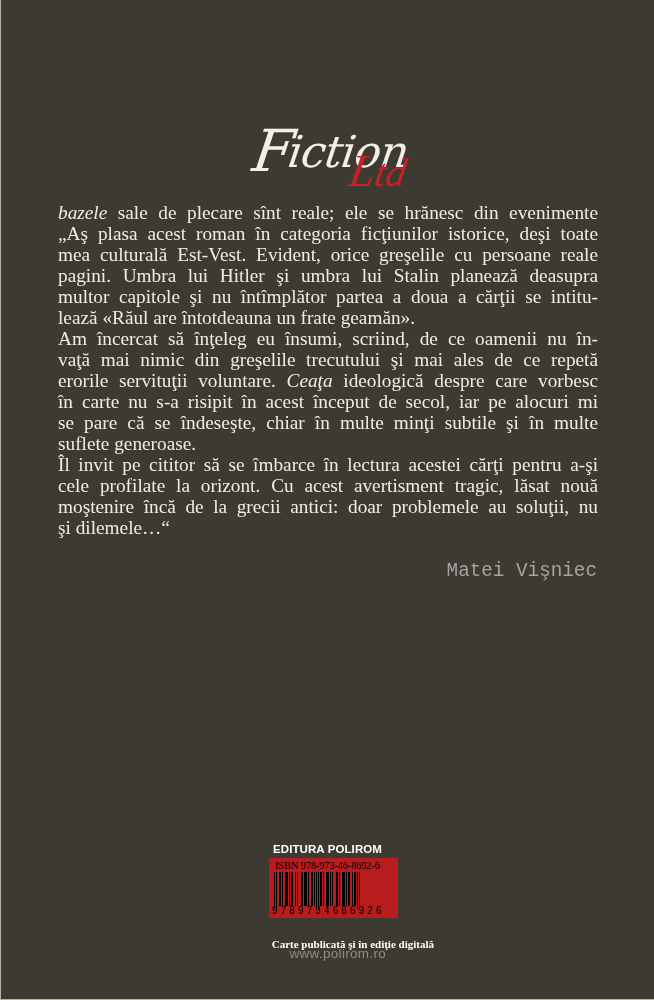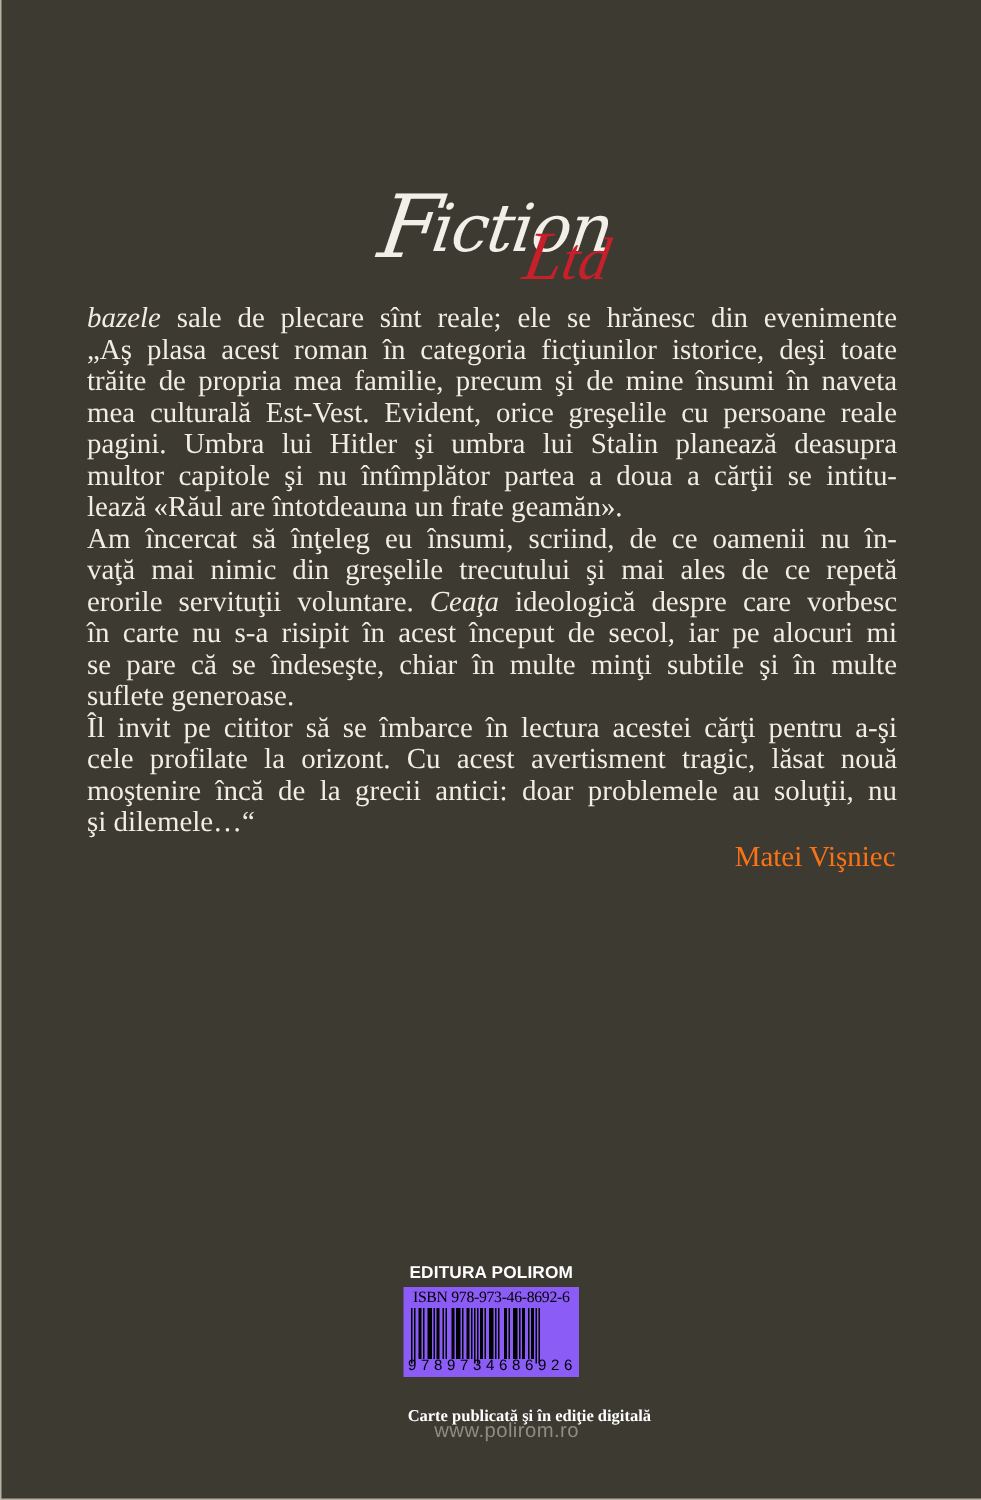--- a/index.html
+++ b/index.html
@@ -71,40 +71,40 @@
       height: 21px;
     }
     .blurb .line.last {
       text-align-last: left;
     }
     .blurb em { font-style: italic; }
 
     .author {
       position: absolute;
       right: 57px; top: 561px;
-      color: #f97316;
-      font-family: Liberation Serif, serif;
+      color: #a3a3a3;
+      font-family: Liberation Mono, monospace;
       font-size: 19.3px;
       line-height: 21px;
     }
 
     
     .publisher {
       position: absolute; left: 269px; top: 843px; width: 117px;
       text-align: center;
       color: #ffffff;
       font-family: "Liberation Sans", "DejaVu Sans", sans-serif;
       font-weight: bold;
       font-size: 11.5px;
       line-height: 13px;
       letter-spacing: 0.1px;
     }
     .barcode-box {
-      position: absolute; left: 269px; top: 858px; width: 117px; height: 60px;
-      background: #8b5cf6;
+      position: absolute; left: 269px; top: 858px; width: 129px; height: 60px;
+      background: #b91c1c;
     }
     .isbn-text {
       position: absolute; left: 0; top: 2px; width: 117px; text-align: center;
       font-family: "Liberation Serif", serif;
       font-size: 10.5px;
       color: #000;
       line-height: 11px;
       letter-spacing: -0.2px;
     }
     .bars {
@@ -150,21 +150,20 @@
 <div class="edge-bottom"></div>
 
 <div class="logo">
   <div class="logo-fiction"><span class="big-f">F</span><span>iction</span></div>
   <div class="logo-ltd"><span class="big-l">L</span><span>td</span></div>
 </div>
 
 <div class="blurb">
   <span class="line"><em>bazele</em> <span>sale de plecare sînt reale; ele se hrănesc din evenimente</span></span>
   <span class="line">„Aş plasa acest roman în categoria ficţiunilor istorice, deşi toate</span>
-  <span class="line">trăite de propria mea familie, precum şi de mine însumi în naveta</span>
   <span class="line">mea culturală Est-Vest. Evident, orice greşelile cu persoane reale</span>
   <span class="line">pagini. Umbra lui Hitler şi umbra lui Stalin planează deasupra</span>
   <span class="line">multor capitole şi nu întîmplător partea a doua a cărţii se intitu-</span>
   <span class="line last">lează «Răul are întotdeauna un frate geamăn».</span>
   <span class="line">Am încercat să înţeleg eu însumi, scriind, de ce oamenii nu în-</span>
   <span class="line">vaţă mai nimic din greşelile trecutului şi mai ales de ce repetă</span>
   <span class="line"><span>erorile servituţii voluntare. </span><em>Ceaţa</em><span> ideologică despre care vorbesc</span></span>
   <span class="line">în carte nu s-a risipit în acest început de secol, iar pe alocuri mi</span>
   <span class="line">se pare că se îndeseşte, chiar în multe minţi subtile şi în multe</span>
   <span class="line last">suflete generoase.</span>

